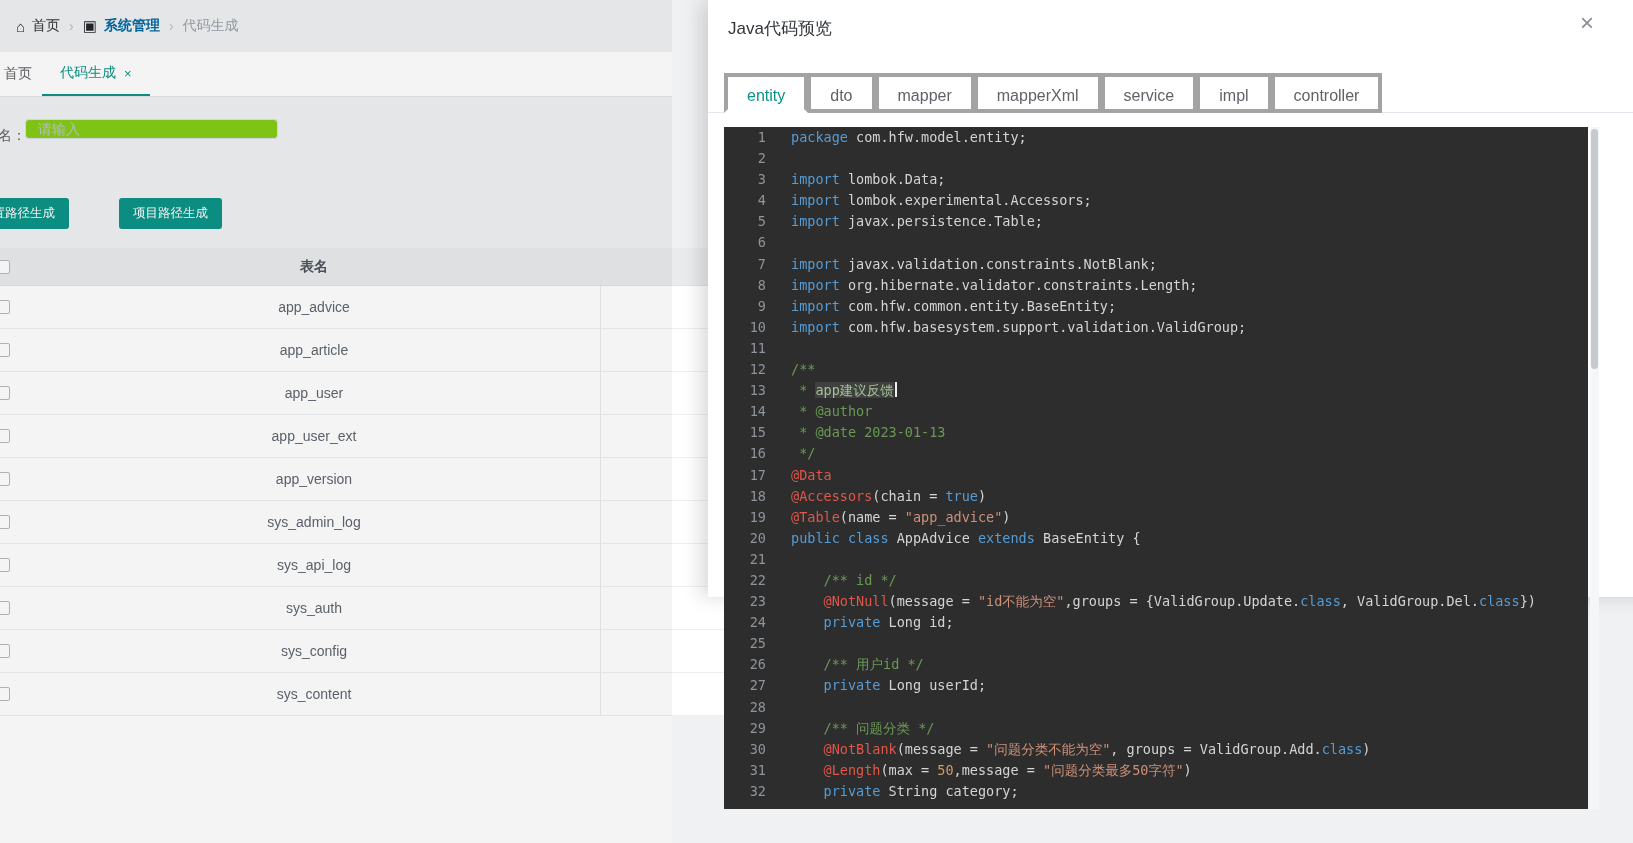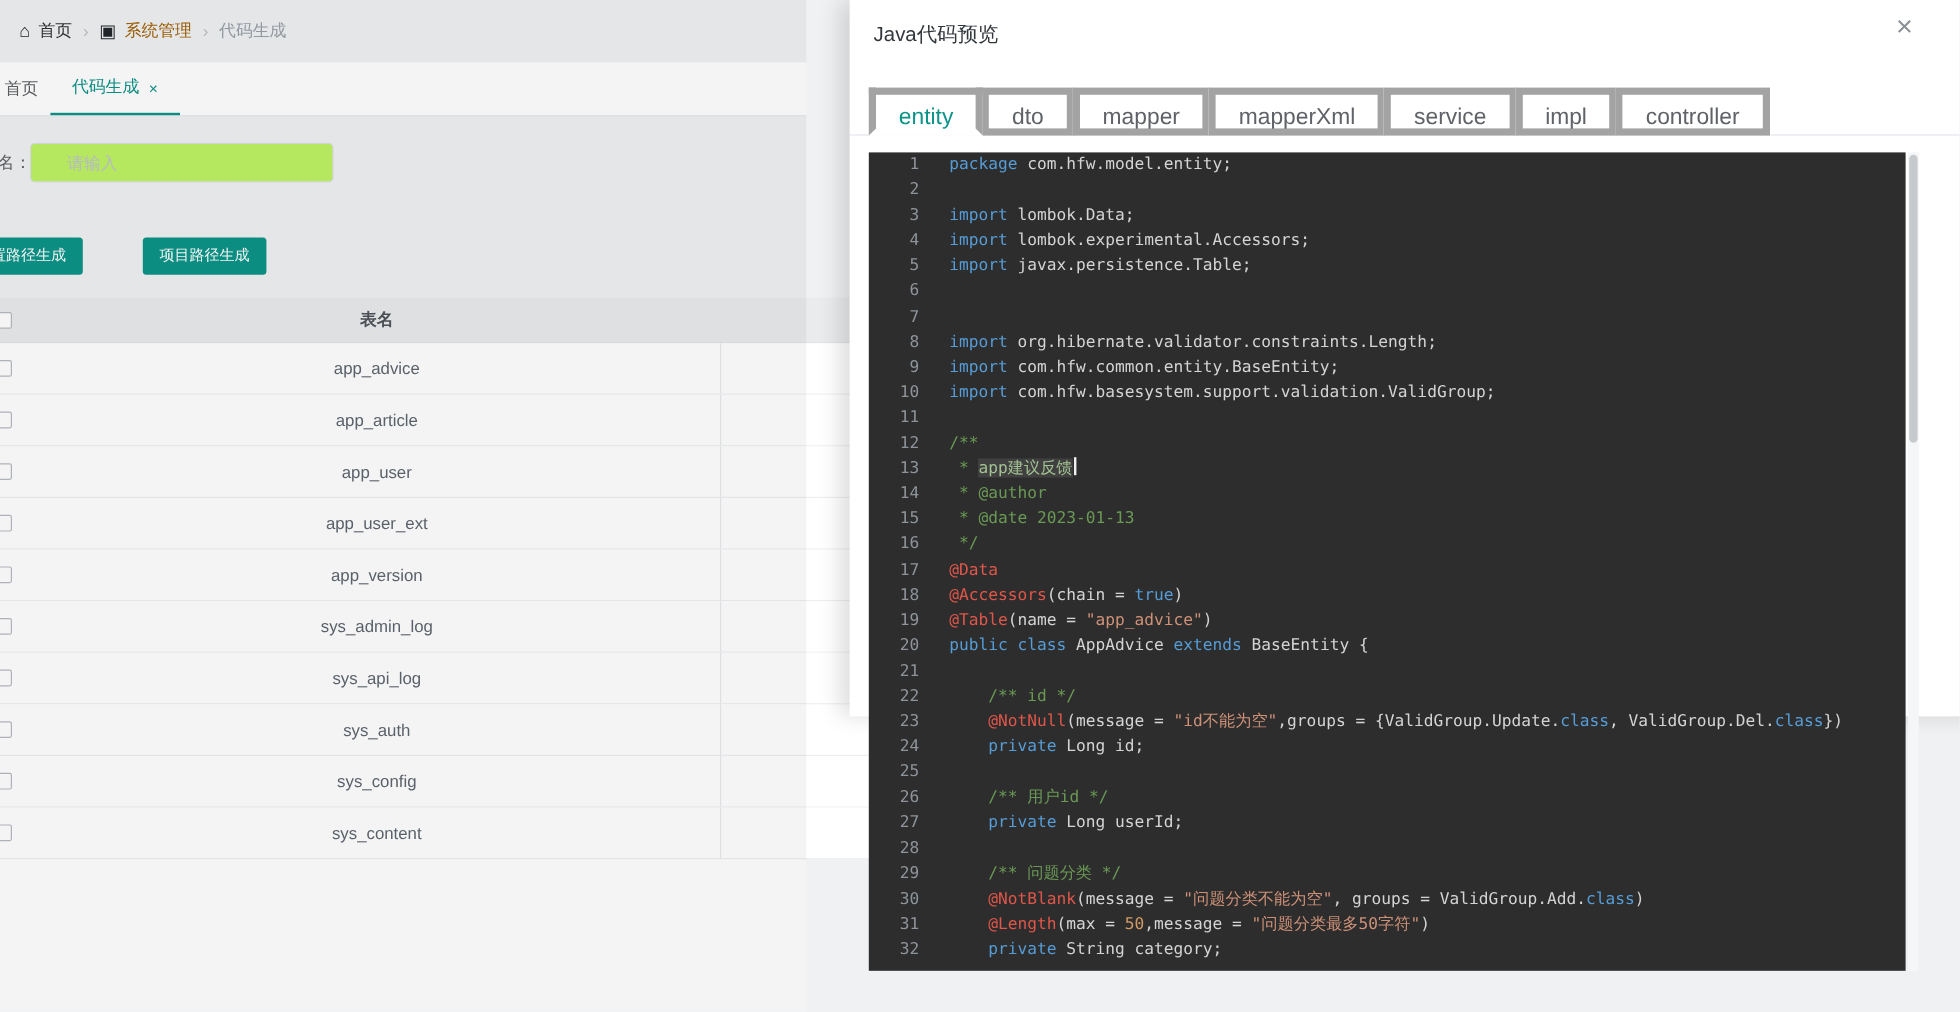--- a/index.html
+++ b/index.html
@@ -10,37 +10,37 @@
   html,body{margin:0;padding:0}
   body{width:1633px;height:843px;position:relative;overflow:hidden;
        font-family:"Liberation Sans",sans-serif;background:#f0f1f3}
 
   
   #left-page{position:absolute;inset:0;background:#f0f1f3}
   .topbar{position:absolute;left:0;top:0;width:672px;height:52px;
           display:flex;align-items:center;padding-left:16px;gap:7px;font-size:14px}
   .bc-icon{color:#23272c;font-size:15px}
   .bc-home{color:#303133;cursor:pointer}
-  .bc-sys{color:#a16207;font-weight:400;cursor:pointer}
+  .bc-sys{color:#0369a1;font-weight:700;cursor:pointer}
   .bc-last{color:#99a0a8}
   .bc-sep{color:#b9bec4;font-size:14px;margin:0 2px}
 
   .tabsbar{position:absolute;left:0;top:52px;width:672px;height:45px;
            background:#fff;border-bottom:1px solid #e3e6ea}
   .ltab{position:absolute;top:52px;height:44px;display:flex;align-items:center;
         font-size:14px;color:#606266;cursor:pointer}
   .ltab-home{left:-12px;padding:0 16px}
   .ltab-active{left:42px;padding:0 18px;color:var(--accent);
                border-bottom:2px solid var(--accent);height:44px}
   .ltab-close{margin-left:8px;font-size:13px}
 
   .form-label{position:absolute;left:-16px;top:127px;font-size:14px;color:#606266}
-  .form-input{position:absolute;left:25px;top:119px;width:253px;height:33px;
-              border:1px solid #dcdfe6;border-radius:4px;background:#bef264;
-              padding:0 30px;font-size:14px;color:#606266;outline:none;
+  .form-input{position:absolute;left:25px;top:119px;width:253px;height:20px;
+              border:1px solid #dcdfe6;border-radius:4px;background:#84cc16;
+              padding:0 12px;font-size:14px;color:#606266;outline:none;
               font-family:"Liberation Sans",sans-serif}
   .form-input::placeholder{color:#bfc4cc}
 
   .btn{position:absolute;top:198px;height:31px;background:var(--accent);color:#fff;
        border:none;border-radius:3px;font-size:12.5px;padding:0 14px;cursor:pointer;
        font-family:"Liberation Sans",sans-serif}
   .btn1{left:-34px}
   .btn2{left:119px}
 
   .content-bg{position:absolute;left:0;top:248px;width:672px;bottom:0;background:#fff}
@@ -61,22 +61,22 @@
 
   
   #drawer{position:absolute;left:708px;top:0;width:961px;height:597px;background:#fff;
           box-shadow:-8px 0 18px rgba(0,0,0,0.14)}
   .d-title{position:absolute;left:20px;top:17px;font-size:17px;color:#32373c}
   .d-close{position:absolute;left:866px;top:10px;font-size:24px;color:#8b9096;
            cursor:pointer;background:none;border:none;line-height:1;
            font-family:"Liberation Sans",sans-serif}
   .d-tabline{position:absolute;left:0;top:112px;width:961px;border-top:1px solid #e4e7ed}
   .d-tabs{position:absolute;left:16px;top:73px;display:flex;z-index:2}
-  .dtab{height:40px;line-height:38px;padding:0 19px;font-size:19px;color:#5f6368;
-        background:#fff;border:6px solid #a3a3a3;margin-right:-1px;cursor:pointer;
+  .dtab{height:40px;line-height:38px;padding:0 19px;font-size:16px;color:#5f6368;
+        background:#fff;border:4px solid #a3a3a3;margin-right:-1px;cursor:pointer;
         position:relative}
   .dtab.active{color:var(--accent);border-bottom-color:#fff;z-index:3}
 
   .editor{position:absolute;left:16px;top:127px;width:864px;height:682px;
           background:var(--edbg);overflow:hidden;
           font-family:"DejaVu Sans Mono",monospace;font-size:13.5px;line-height:21.1px}
   .line{display:flex;white-space:pre}
   .ln{width:42px;flex:none;text-align:right;color:#8e949b;user-select:none}
   .lc{padding-left:25px;color:var(--pl)}
   .tk-kw{color:var(--kw)}
@@ -225,21 +225,21 @@
     </div>
 
   <div class="editor">
     <div>
         <div class="line"><span class="ln">1</span><span class="lc"><span class="tk-kw">package</span><span class="tk-pl"> com.hfw.model.entity;</span></span></div>
         <div class="line"><span class="ln">2</span><span class="lc"></span></div>
         <div class="line"><span class="ln">3</span><span class="lc"><span class="tk-kw">import</span><span class="tk-pl"> lombok.Data;</span></span></div>
         <div class="line"><span class="ln">4</span><span class="lc"><span class="tk-kw">import</span><span class="tk-pl"> lombok.experimental.Accessors;</span></span></div>
         <div class="line"><span class="ln">5</span><span class="lc"><span class="tk-kw">import</span><span class="tk-pl"> javax.persistence.Table;</span></span></div>
         <div class="line"><span class="ln">6</span></div>
-        <div class="line"><span class="ln">7</span></div>
+        <div class="line"><span class="ln">7</span><span class="lc"><span class="tk-kw">import</span><span class="tk-pl"> javax.validation.constraints.NotBlank;</span></span></div>
         <div class="line"><span class="ln">8</span><span class="lc"><span class="tk-kw">import</span><span class="tk-pl"> org.hibernate.validator.constraints.Length;</span></span></div>
         <div class="line"><span class="ln">9</span><span class="lc"><span class="tk-kw">import</span><span class="tk-pl"> com.hfw.common.entity.BaseEntity;</span></span></div>
         <div class="line"><span class="ln">10</span><span class="lc"><span class="tk-kw">import</span><span class="tk-pl"> com.hfw.basesystem.support.validation.ValidGroup;</span></span></div>
         <div class="line"><span class="ln">11</span><span class="lc"></span></div>
         <div class="line"><span class="ln">12</span><span class="lc"><span class="tk-com">/**</span></span></div>
         <div class="line"><span class="ln">13</span><span class="lc"><span class="tk-com"> * </span><span class="tk-sel">app建议反馈</span><span class="caret"></span></span></div>
         <div class="line"><span class="ln">14</span><span class="lc"><span class="tk-com"> * @author</span></span></div>
         <div class="line"><span class="ln">15</span><span class="lc"><span class="tk-com"> * @date 2023-01-13</span></span></div>
         <div class="line"><span class="ln">16</span><span class="lc"><span class="tk-com"> */</span></span></div>
         <div class="line"><span class="ln">17</span><span class="lc"><span class="tk-ann">@Data</span></span></div>

